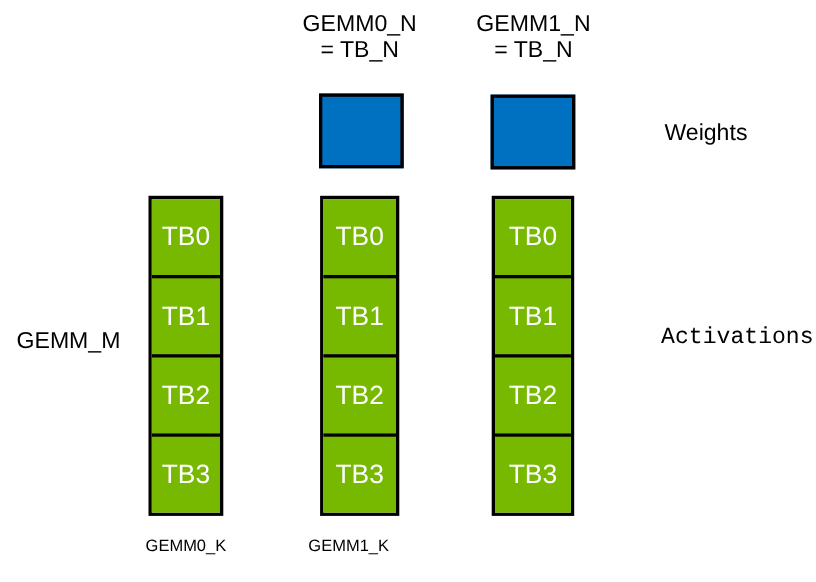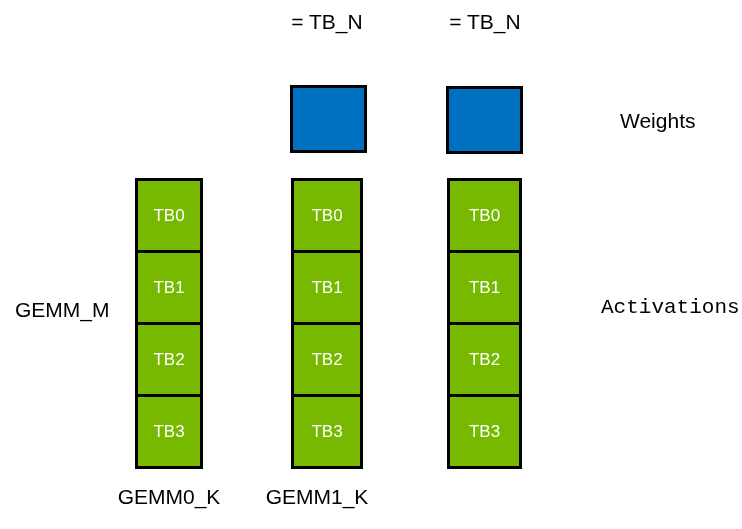--- a/index.html
+++ b/index.html
@@ -27,38 +27,40 @@
   .col {
     border: 3px solid var(--border, #000);
   }
   .cell {
     height: 69px;
     background: var(--activations, #76B900);
     display: flex;
     align-items: center;
     justify-content: center;
     color: #ffffff;
-    font-size: 17px;
+    font-size: 24px;
   }
   .cell + .cell { border-top: 3px solid var(--border, #000); text-align: right; }
   .sidelabel { font-size: 21px; line-height: 24px; white-space: nowrap; }
   .bottomlabel {
     width: 130px;
     text-align: center;
-    font-size: 21px;
+    font-size: 15px;
     line-height: 24px;
   }
 </style>
 </head>
 <body>
 
 <div class="abs toplabel" style="left:252px; top:10px;">
+  <div>GEMM0_N</div>
   <div>= TB_N</div>
 </div>
 <div class="abs toplabel" style="left:410px; top:10px;">
+  <div>GEMM1_N</div>
   <div>= TB_N</div>
 </div>
 
 <div class="abs weightbox" style="left:290px; top:85px;"></div>
 <div class="abs weightbox" style="left:446px; top:86px;"></div>
 
 <div class="abs col" style="left:135px; top:178px; width:62px;">
   <div class="cell">TB0</div>
   <div class="cell">TB1</div>
   <div class="cell">TB2</div>
@@ -73,17 +75,17 @@
 </div>
 
 <div class="abs col" style="left:447px; top:178px; width:69px;">
   <div class="cell">TB0</div>
   <div class="cell">TB1</div>
   <div class="cell">TB2</div>
   <div class="cell">TB3</div>
 </div>
 
 <div class="abs sidelabel" style="left:15px; top:298px;">GEMM_M</div>
-<div class="abs sidelabel" style="left:620px; top:109px;">Weights</div>
+<div class="abs sidelabel" style="left:604px; top:109px;">Weights</div>
 <div class="abs sidelabel" style="left:601px; top:296px;font-family:Liberation Mono, monospace;">Activations</div>
 
 <div class="abs bottomlabel" style="left:104px; top:485px;">GEMM0_K</div>
 <div class="abs bottomlabel" style="left:252px; top:485px;">GEMM1_K</div>
 
 </body></html>

